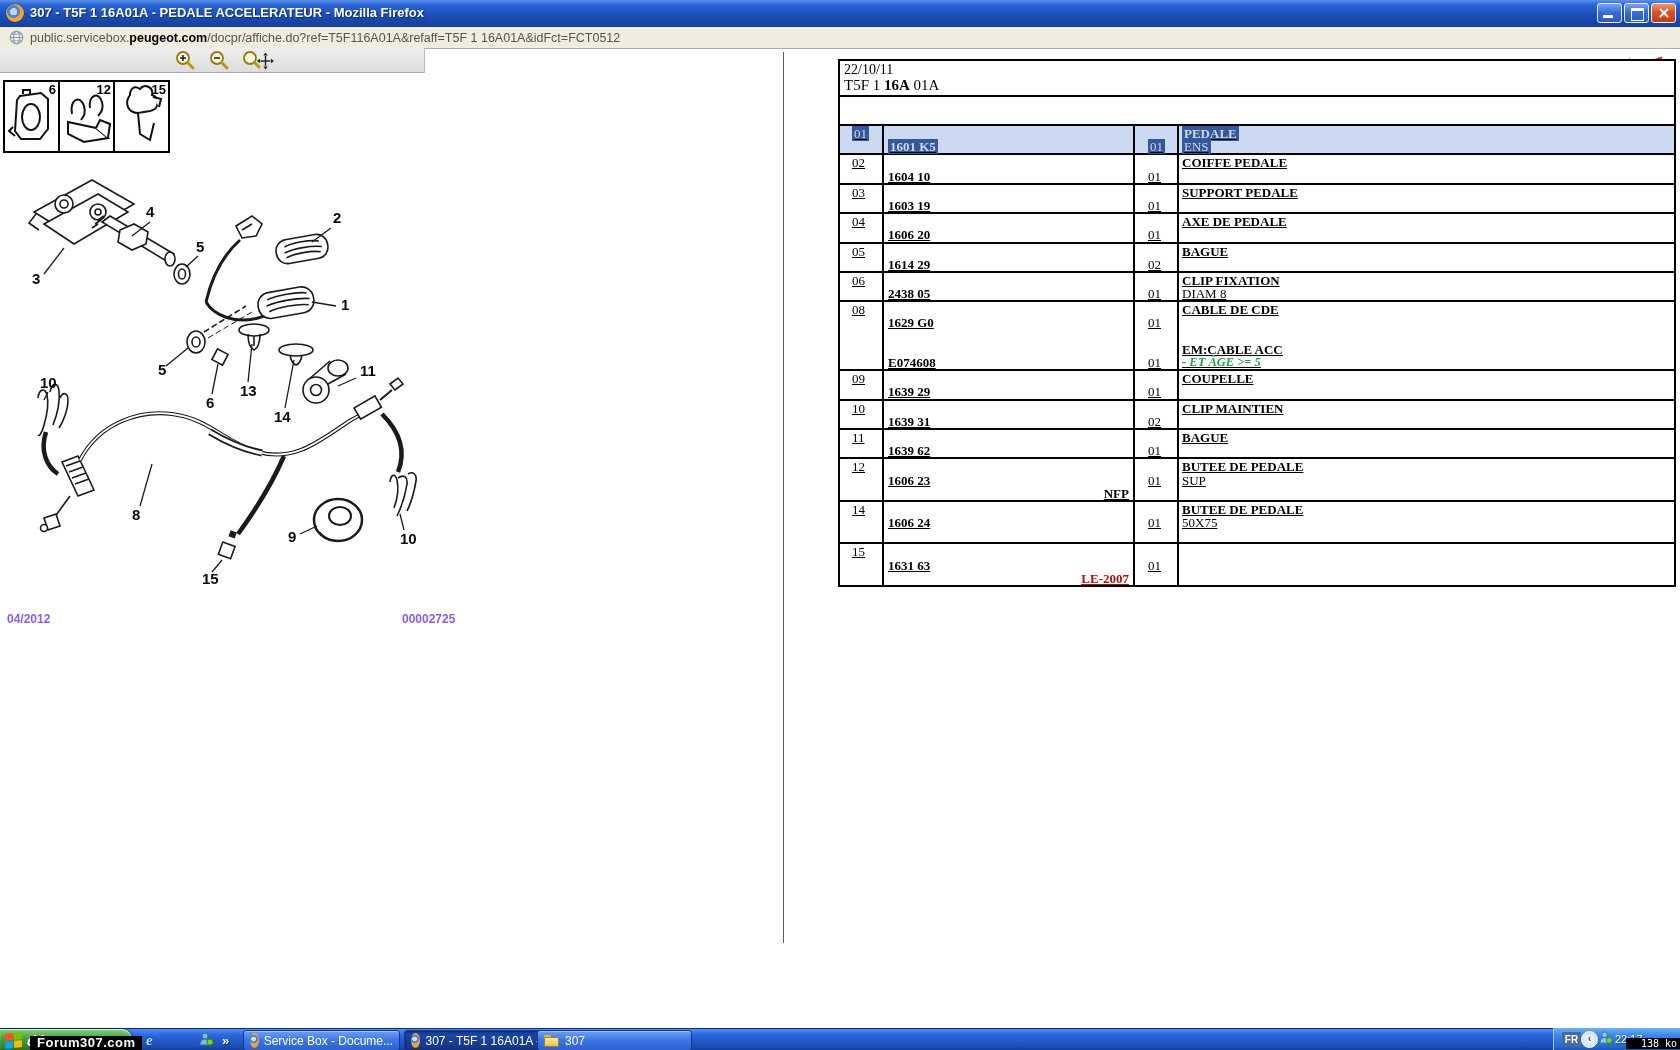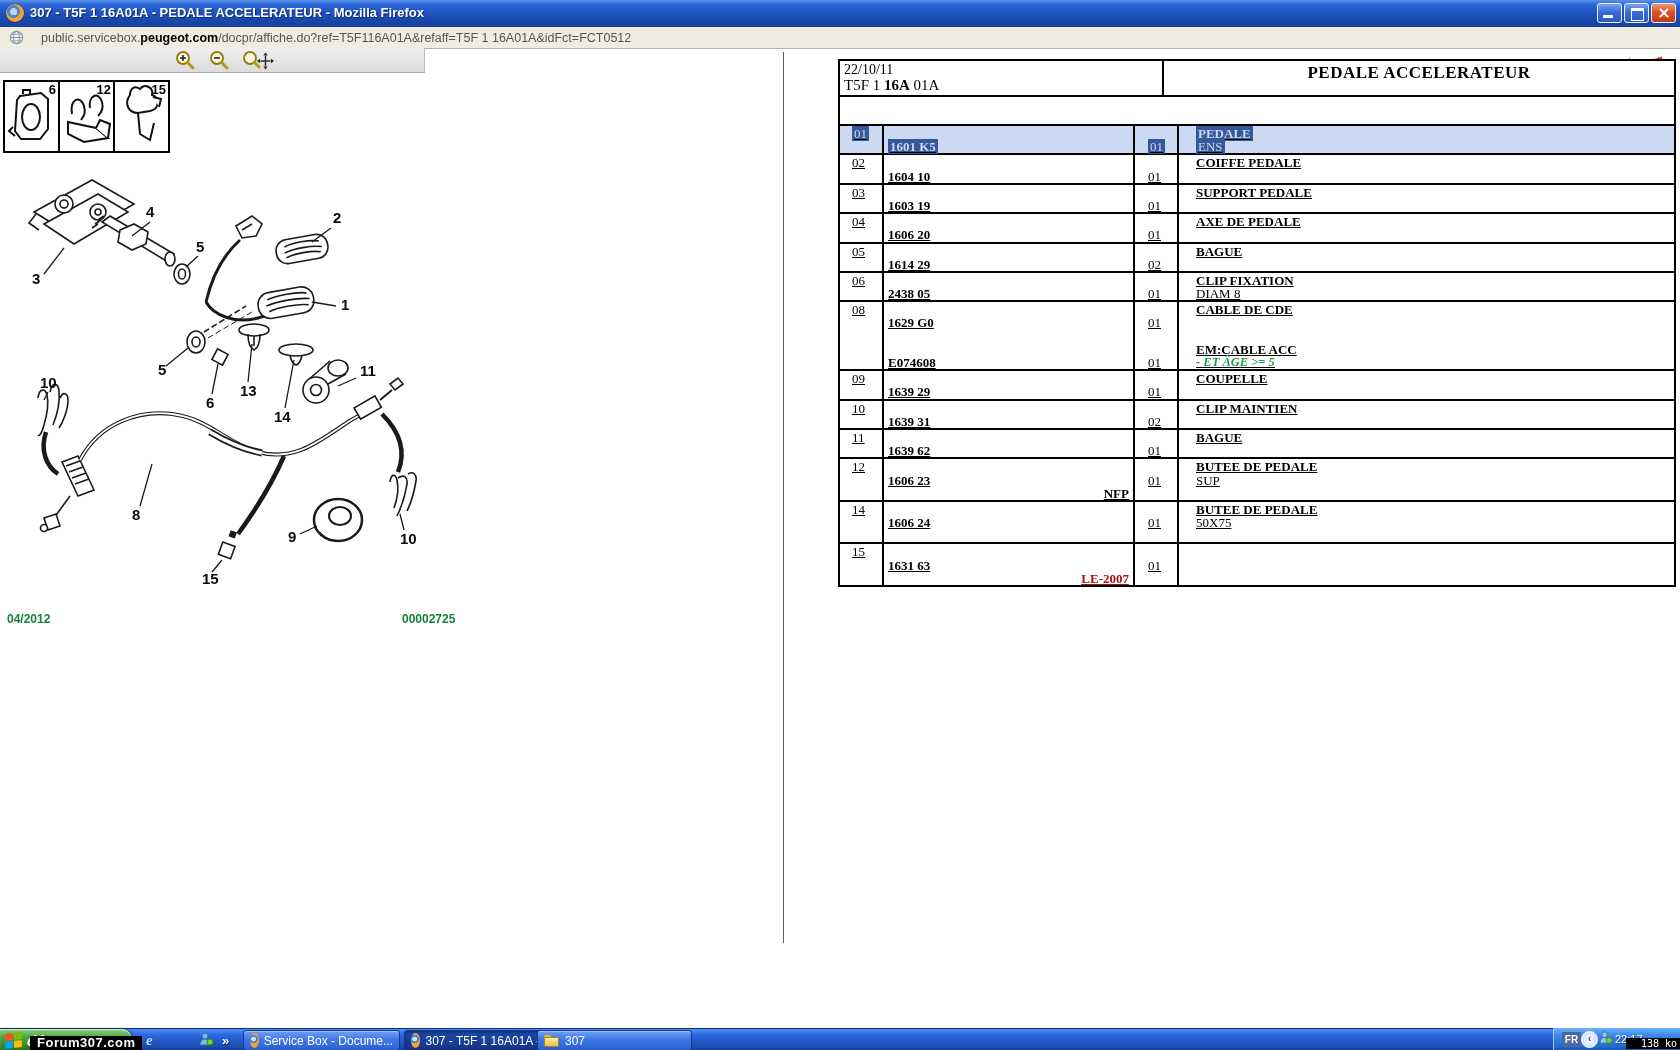--- a/index.html
+++ b/index.html
@@ -22,38 +22,38 @@
   .g-min{position:absolute;left:5px;bottom:4px;width:10px;height:3px;background:#fff;}
   .g-max{position:absolute;left:6px;top:4px;width:11px;height:9px;border:1px solid #fff;border-top:3px solid #fff;background:transparent;}
   .g-x{position:absolute;left:50%;top:50%;width:1px;height:1px;}
   .g-x::before,.g-x::after{content:"";position:absolute;left:-6px;top:-1px;width:12px;height:2.4px;background:#fff;border-radius:1px;}
   .g-x::before{transform:rotate(45deg);} .g-x::after{transform:rotate(-45deg);}
 
   
   .addrbar{position:absolute;left:0;top:27px;width:1680px;height:21px;background:#f0ede0;
     border-bottom:1px solid #b4b09a;}
   .globe{position:absolute;left:9px;top:3px;}
-  .urltext{position:absolute;left:41px;top:4px;font-size:12.5px;color:#57554a;white-space:pre;}
+  .urltext{position:absolute;left:30px;top:4px;font-size:12.5px;color:#57554a;white-space:pre;}
   .urltext .dom{color:#000;font-weight:bold;}
   .flag{position:absolute;top:32px;width:17px;height:11px;display:flex;border:1px solid #999;box-sizing:border-box;}
   .flag i{flex:1;} .fb{background:#2d3f9e;} .fw{background:#fff;} .fr{background:#cf2b2b;}
   .flag.wavy{transform:rotate(-10deg) skewY(-6deg);border:none;box-shadow:0 0 1px #666;}
   .star{position:absolute;top:29px;}
 
   
   .zoombar{position:absolute;left:0;top:48px;width:424px;height:24px;
     background:linear-gradient(#efefef,#dddcdc);border-right:1px solid #bbb;border-bottom:1px solid #a8a8a8;}
   .zbtn{position:absolute;top:2px;width:26px;height:21px;cursor:pointer;}
   .thumbs{position:absolute;left:3px;top:80px;display:flex;}
   .thumb{width:57px;height:73px;border:2px solid #000;box-sizing:border-box;background:#fff;position:relative;}
   .thumb + .thumb{margin-left:-2px;}
   .tnum{position:absolute;right:2px;top:0px;font-weight:bold;font-size:13px;font-family:"Liberation Sans",sans-serif;}
   .diagram{position:absolute;left:0;top:160px;}
   .co{font:bold 15px "Liberation Sans",sans-serif;fill:#0b0b0b;}
-  .footer{position:absolute;top:612px;font:bold 12px "Liberation Sans",sans-serif;color:#15803d;}
+  .footer{position:absolute;top:612px;font:bold 12px "Liberation Sans",sans-serif;color:#8b5cf6;}
   .fdate{left:7px;} .fnum{left:402px;}
   .vdiv{position:absolute;left:783px;top:52px;width:1px;height:891px;background:#5d5d5d;}
 
   
   .serif{font-family:"Liberation Serif",serif;}
   .headerbox{position:absolute;left:838px;top:59px;width:838px;height:38px;border:2px solid #000;
     box-sizing:border-box;display:flex;background:#fff;}
   .hb-left{width:318px;padding:1px 0 0 4px;}
   .hb-date{font-size:14px;line-height:15px;}
   .hb-ref{font-size:15px;line-height:16px;}
@@ -62,21 +62,21 @@
   .gapstrip{position:absolute;left:838px;top:97px;width:838px;height:27px;box-sizing:border-box;
     border-left:2px solid #000;border-right:2px solid #000;background:#fff;}
   .ptable{position:absolute;left:838px;top:124px;width:838px;box-sizing:border-box;
     border-left:2px solid #000;border-right:2px solid #000;border-top:2px solid #000;background:#fff;}
   .trow{display:flex;border-bottom:2px solid #000;text-decoration:underline;}
   .trow.hl{background:#ccd9f2;}
   .tc{box-sizing:border-box;}
   .tc-num{width:44px;border-right:2px solid #000;padding:1px 0 0 12px;}
   .tc-ref{width:251px;border-right:2px solid #000;padding:1px 4px 0 4px;}
   .tc-qty{width:44px;border-right:2px solid #000;padding:1px 0 0 13px;}
-  .tc-lab{flex:1;padding:1px 0 0 17px;}
+  .tc-lab{flex:1;padding:1px 0 0 3px;}
   .ln{height:13.2px;line-height:13.2px;font-family:"Liberation Serif",serif;font-size:13px;white-space:pre;}
   .ln.b{font-weight:bold;}
   .ln.right{text-align:right;}
   .ln.red{color:#a91111;font-weight:bold;}
   .ln.red .tx{text-decoration:underline;}
   .ln.green{color:#1f9e4a;font-weight:bold;font-style:italic;font-size:12.5px;}
   .ln.sel .tx{background:#35589b;color:#cdd9f0;padding:0 2px;}
 
   
   .taskbar{position:absolute;left:0;top:1028px;width:1680px;height:22px;
@@ -378,21 +378,20 @@
   <div class="footer fdate">04/2012</div>
   <div class="footer fnum">00002725</div>
 
   <div class="vdiv"></div>
 
   <div class="headerbox serif">
     <div class="hb-left">
       <div class="hb-date">22/10/11</div>
       <div class="hb-ref"><span>T5F 1 </span><b>16A</b><span> 01A</span></div>
     </div>
-    <div class="hb-right">PEDALE ACCELERATEUR</div>
   </div>
   <div class="gapstrip"></div>
 
   <div class="ptable" id="ptable">
       <div class="trow hl">
         <div class="tc tc-num">
           <div class="ln sel"><span class="tx">01</span></div>
           <div class="ln"></div>
         </div>
         <div class="tc tc-ref">

